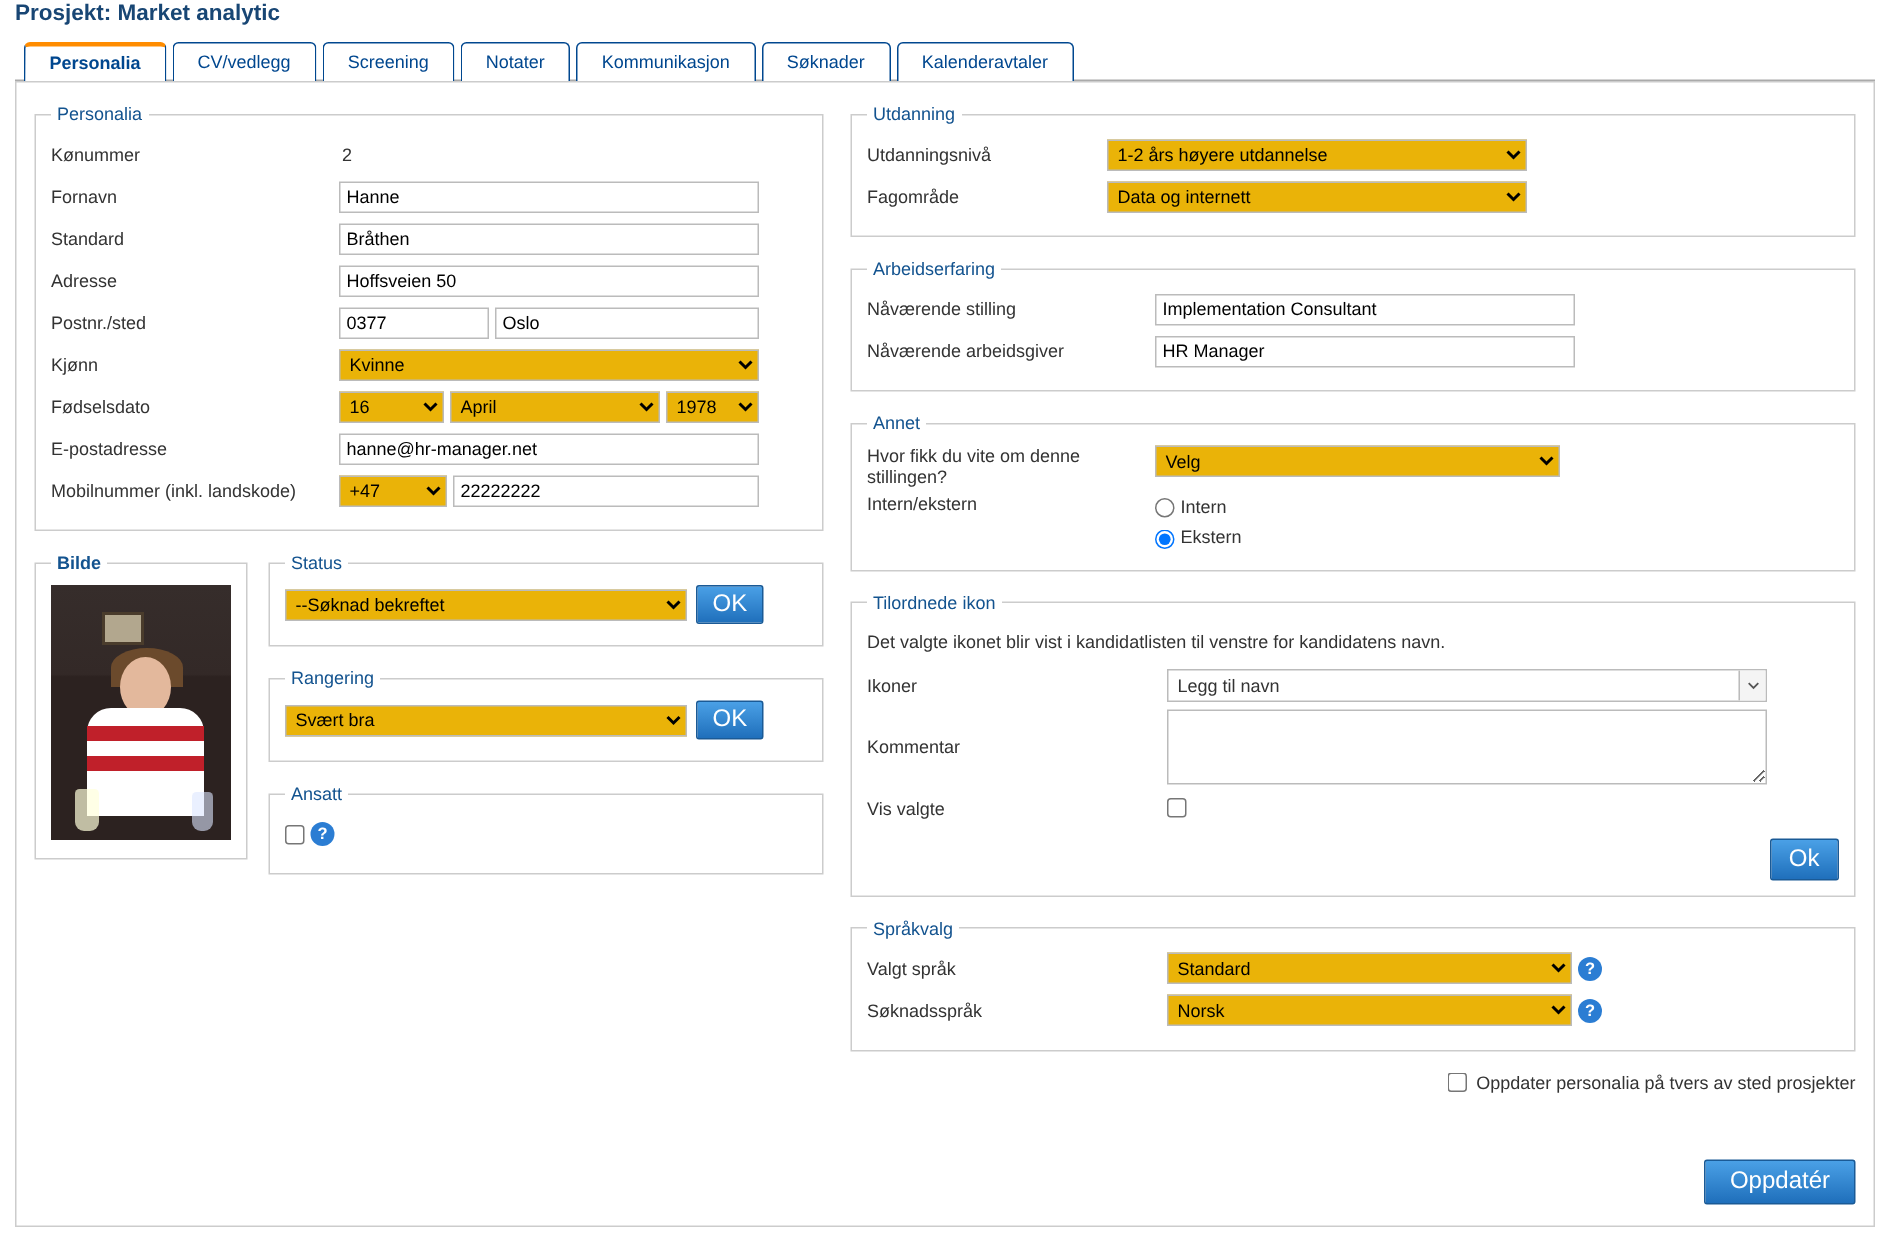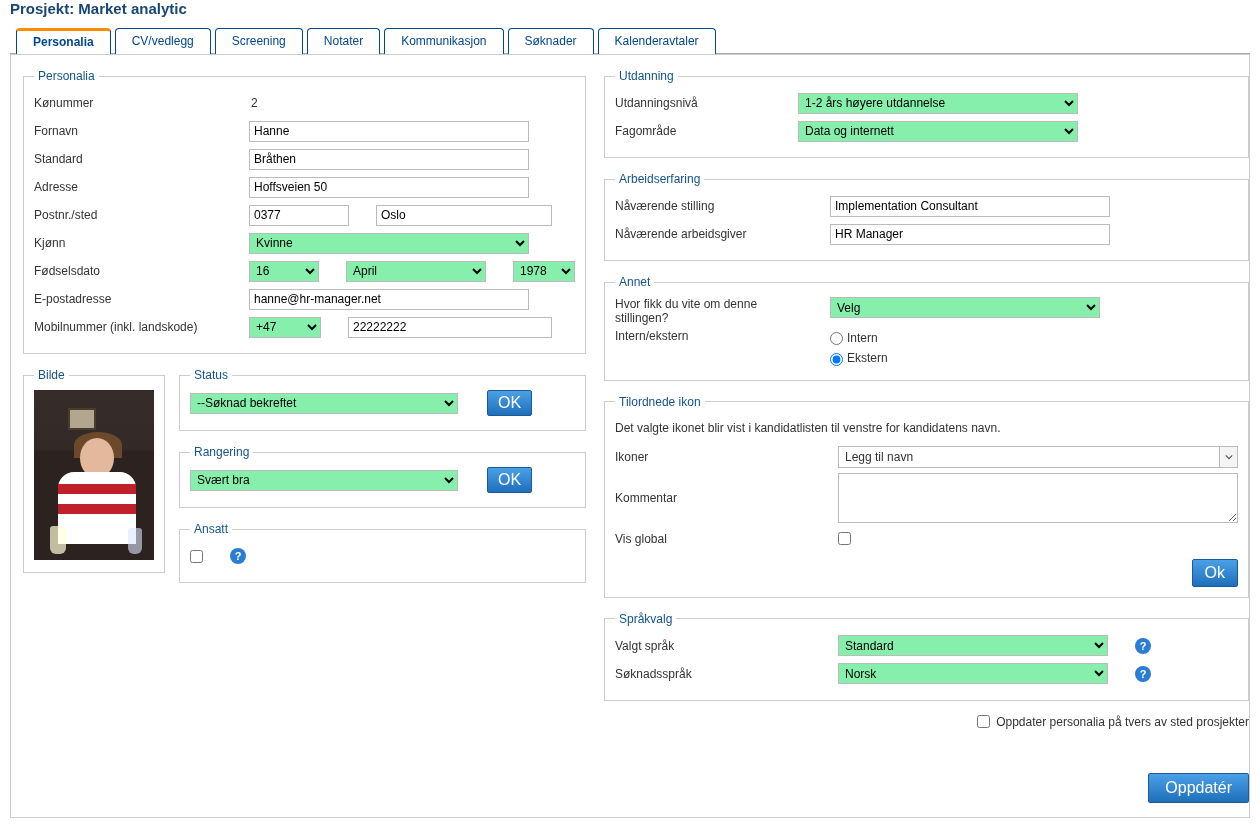--- a/index.html
+++ b/index.html
@@ -6,30 +6,30 @@
 body { font-family: Verdana, Arial, sans-serif; font-size: 12px; color: #333; background: #fff; padding: 0 10px; }
 .page-title { color: #003366; font-size: 15px; font-weight: bold; margin: 0 0 10px 0; opacity: 0.9; }
 .tabs { display: flex; border-bottom: 1px solid #aaa; padding-left: 6px; }
 .tab { border: 1px solid #00478f; border-bottom: none; border-radius: 4px 4px 0 0; background: #fff; padding: 5px 16px; margin-right: 4px; font-size: 12px; color: #00478f; cursor: pointer; position: relative; top: 1px; }
 .tab.active { border-top: 3px solid #ff8c00; font-weight: bold; color: #00478f; background: #fff; padding-top: 4px; }
 .main-panel { border: 1px solid #ccc; padding: 14px 12px; display: flex; gap: 18px; }
 .col-left { flex: 0 0 526px; }
 .col-right { flex: 1; }
 fieldset { border: 1px solid #ccc; padding: 8px 10px 10px 10px; margin-bottom: 14px; position: relative; }
 legend { color: #13538f; padding: 0 4px; font-size: 12px; }
-.form-row { display: flex; align-items: center; margin-bottom: 4px; min-height: 24px; gap: 23px; }
+.form-row { display: flex; align-items: center; margin-bottom: 4px; min-height: 24px; }
 .form-row .lbl { flex: 0 0 192px; color: #333; }
 .form-row .val-static { padding-left: 2px; }
 input[type="text"] { border: 1px solid #bbb; padding: 2px 4px; font-size: 12px; font-family: inherit; height: 21px; }
-select { border: 1px solid #bbb; background: #86efac; padding: 1px 2px; font-size: 12px; font-family: inherit; height: 21px; }
+select { border: 1px solid #bbb; background: #eab308; padding: 1px 2px; font-size: 12px; font-family: inherit; height: 21px; }
 textarea { border: 1px solid #bbb; font-family: inherit; font-size: 12px; padding: 2px 4px; resize: both; }
 .w-full { width: 280px; }
 .two-col-row { display: flex; gap: 14px; }
 .photo-box { flex: 0 0 140px; }
-.photo-box fieldset { padding-bottom: 12px; }
+.photo-box fieldset { padding-bottom: 12px; font-weight: bold; }
 .photo { width: 120px; height: 170px; background: linear-gradient(180deg,#362d2b 0%,#332927 35%,#2c2220 36%,#2c2220 100%); position: relative; overflow: hidden; }
 .photo .frame { position:absolute; top:18px; left:34px; width:28px; height:22px; background:#b2a78e; border:2px solid #4a3c2c; }
 .photo .head { position:absolute; top:48px; left:46px; width:34px; height:40px; border-radius:50%; background:#e3b89c; }
 .photo .hair { position:absolute; top:42px; left:40px; width:48px; height:26px; border-radius:50% 50% 0 0; background:#6b4a2c; }
 .photo .shirt { position:absolute; top:82px; left:24px; width:78px; height:72px; border-radius:16px 16px 0 0; background:#fff; }
 .photo .stripe1 { position:absolute; top:94px; left:24px; width:78px; height:10px; background:#c0202a; }
 .photo .stripe2 { position:absolute; top:114px; left:24px; width:78px; height:10px; background:#c0202a; }
 .photo .glass1 { position:absolute; bottom:6px; left:16px; width:16px; height:28px; background:rgba(255,255,220,0.7); border-radius:3px 3px 6px 6px; }
 .photo .glass2 { position:absolute; bottom:6px; right:12px; width:14px; height:26px; background:rgba(220,230,255,0.6); border-radius:3px 3px 6px 6px; }
 .status-col { flex: 1; }
@@ -206,21 +206,21 @@
                 <path d="M1 3 L5 7 L9 3" fill="none" stroke="#555" stroke-width="1.5"></path>
               </svg>
             </span>
         </div>
       </div>
       <div class="form-row" style="align-items:center">
         <span class="lbl lbl-wide" style="flex-basis:200px">Kommentar</span>
         <textarea style="width: 400px; height: 50px;"></textarea>
       </div>
       <div class="form-row">
-        <span class="lbl lbl-wide" style="flex-basis:200px">Vis global</span>
+        <span class="lbl lbl-wide" style="flex-basis:200px">Vis valgte</span>
         <input type="checkbox" style="">
       </div>
       <div class="right-align" style="margin-top:8px">
         <button class="btn" style="padding:4px 12px">Ok</button>
       </div>
     </fieldset>
 
     <fieldset>
       <legend>Språkvalg</legend>
       <div class="form-row">

